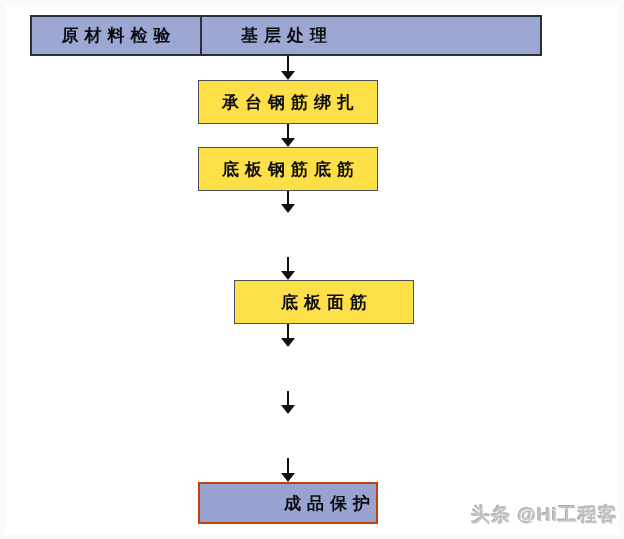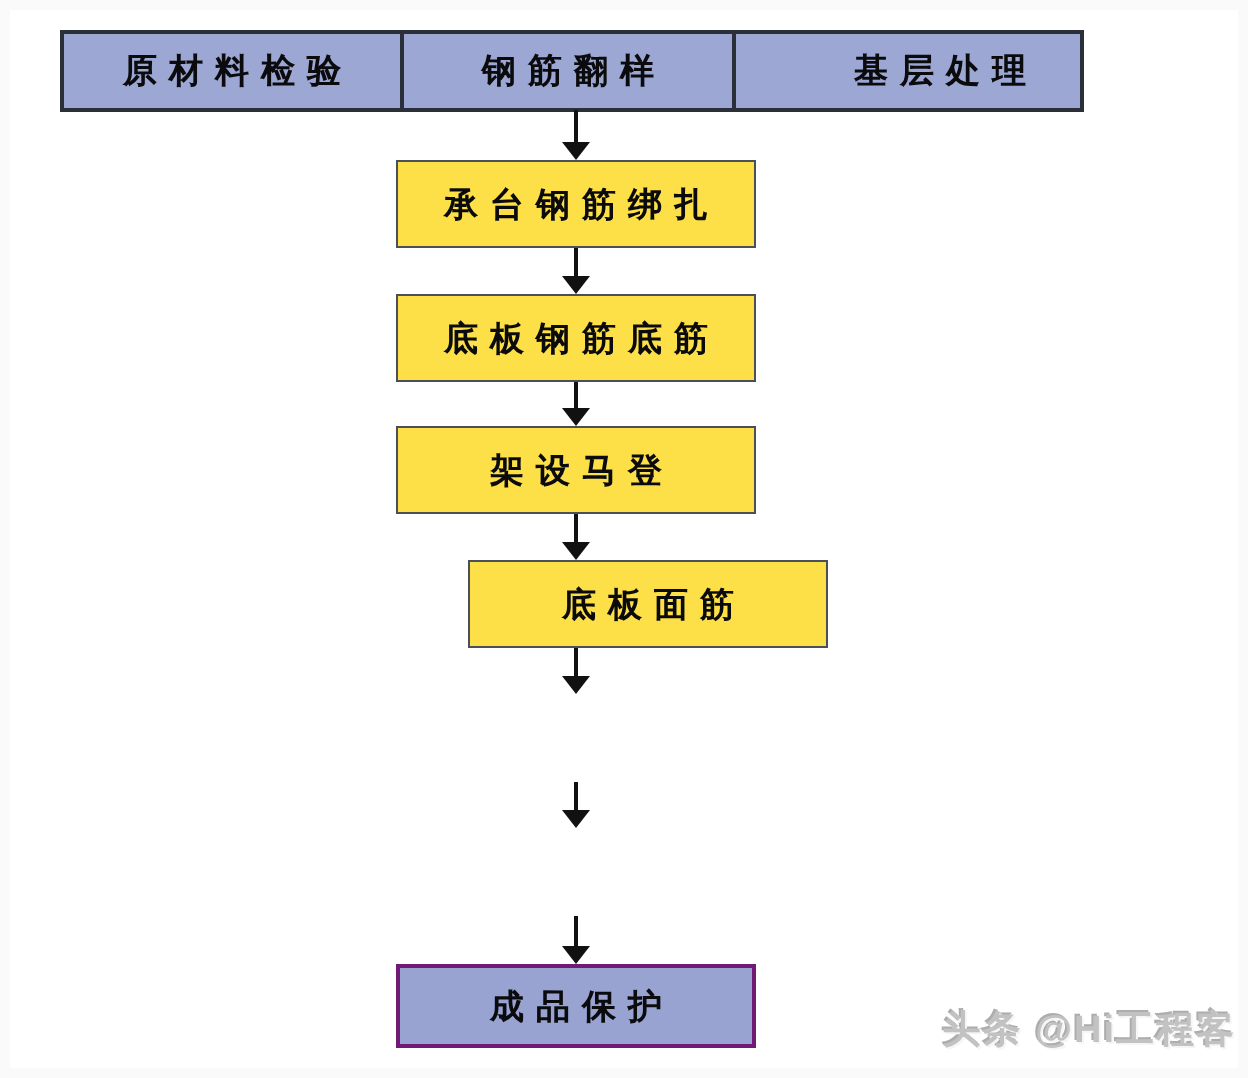--- a/index.html
+++ b/index.html
@@ -51,22 +51,23 @@
     width: 180px;
     height: 44px;
     background: #fde047;
     border: 1.5px solid #4a4f58;
     display: flex;
     align-items: center;
     justify-content: center;
   }
   .step.final {
     background: #98a3d2;
-    border: 2px solid #701a75;
+    border: 2px solid #c2410c;
     height: 42px;
+    justify-content: flex-end;
   }
   .s1 { top: 80px; }
   .s2 { top: 147px; }
   .s3 { top: 213px; }
   .s4 { top: 280px; margin-left: 36px; }
   .s5 { top: 347px; }
   .s6 { top: 414px; }
   .s7 { top: 482px; }
 
   
@@ -115,23 +116,20 @@
 </head>
 <body>
 
 <div class="page">
 
   <div class="top-row">
     <div class="top-cell">
       <span class="node-label">原材料检验</span>
     </div>
     <div class="top-cell">
-      <span class="node-label">钢筋翻样</span>
-    </div>
-    <div class="top-cell">
       <span class="node-label">基层处理</span>
     </div>
   </div>
 
   <div class="arrow a1">
       <div class="stem"></div>
       <div class="head"></div>
     </div>
   <div class="step s1">
     <span class="node-label">承台钢筋绑扎</span>
@@ -142,23 +140,20 @@
       <div class="head"></div>
     </div>
   <div class="step s2">
     <span class="node-label">底板钢筋底筋</span>
   </div>
 
   <div class="arrow a3">
       <div class="stem"></div>
       <div class="head"></div>
     </div>
-  <div class="step s3">
-    <span class="node-label">架设马登</span>
-  </div>
 
   <div class="arrow a4">
       <div class="stem"></div>
       <div class="head"></div>
     </div>
   <div class="step s4">
     <span class="node-label">底板面筋</span>
   </div>
 
   <div class="arrow a5">

